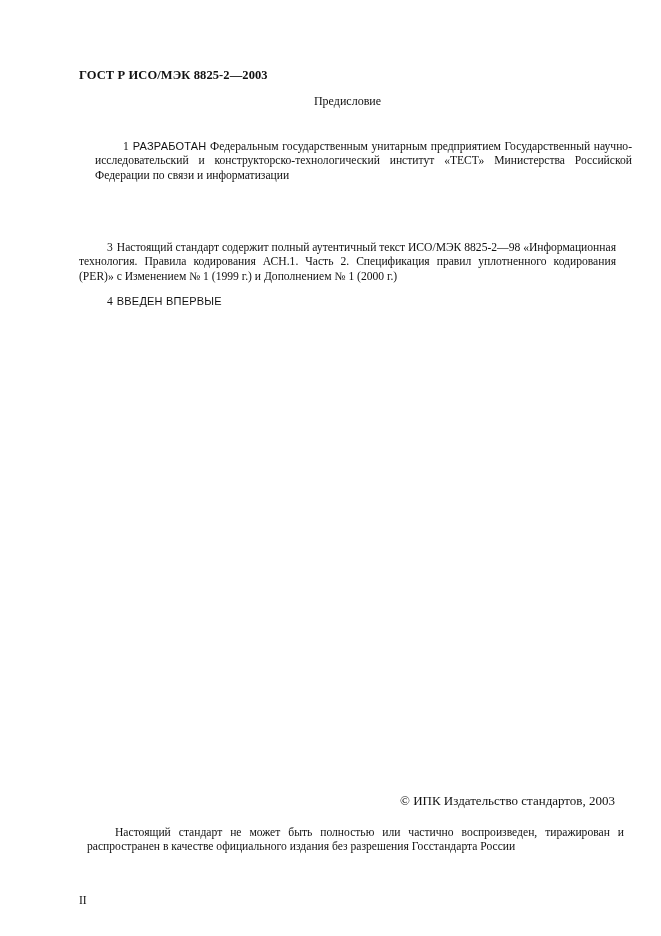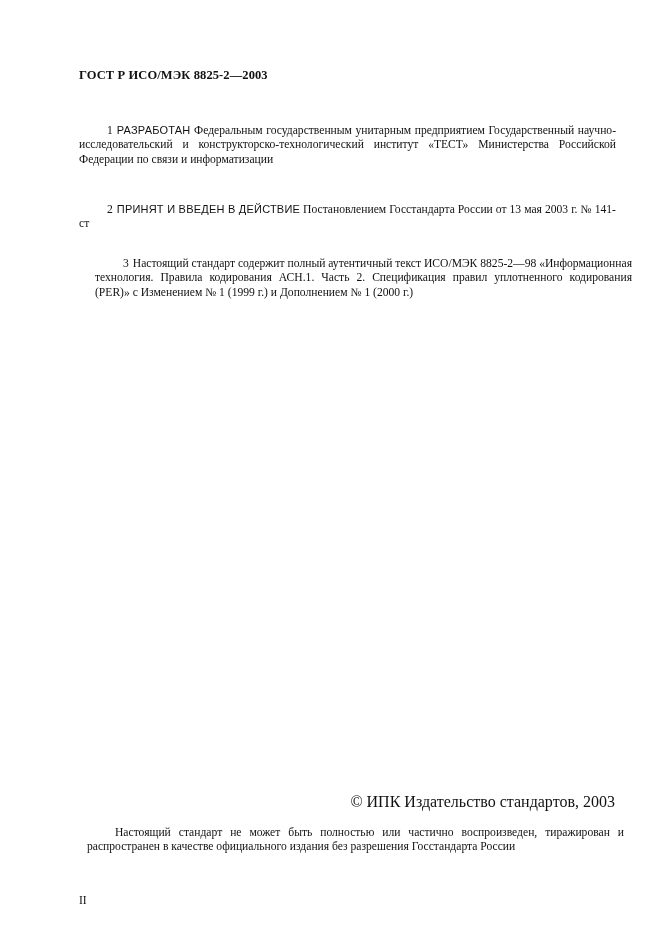--- a/index.html
+++ b/index.html
@@ -20,43 +20,44 @@
   }
   .lead { font-family: "Liberation Sans", sans-serif; font-size: 11px; letter-spacing: 0.2px; }
   .num { margin-right: 4px; }
   #p1 { top: 123px; }
   #p-vnesen { top: 176px; }
   #p2 { top: 202px; }
   #p3 { top: 241px; }
   #p4 { top: 294px; }
   .copyright {
     position: absolute; right: 46px; top: 793px;
-    font-family: "Liberation Serif", serif; font-size: 16px;
+    font-family: "Liberation Serif", serif; font-size: 13px;
   }
   #p-rights { top: 818px; }
   .page-number {
     position: absolute; left: 79px; top: 851px;
     font-family: "Liberation Serif", serif; font-size: 11.6px; margin-top: 43px;
   }
 </style>
 </head>
 <body>
 
 <div class="page">
 
   <div class="doc-code">ГОСТ Р ИСО/МЭК 8825-2—2003</div>
 
+  <div class="heading">Предисловие</div>
 
-  <p class="para" id="p1" style="margin:0"><span class="num">1</span><span class="lead">РАЗРАБОТАН</span><span> Федеральным государственным унитарным предприятием Государственный научно-исследовательский и конструкторско-технологический институт «ТЕСТ» Министерства Российской Федерации по связи и информатизации</span></p>
+  <p class="para" id="p1" style="margin:16px"><span class="num">1</span><span class="lead">РАЗРАБОТАН</span><span> Федеральным государственным унитарным предприятием Государственный научно-исследовательский и конструкторско-технологический институт «ТЕСТ» Министерства Российской Федерации по связи и информатизации</span></p>
 
 
-  <p class="para" id="p2" style="margin:0"><span class="num">2</span><span class="lead">ПРИНЯТ И ВВЕДЕН В ДЕЙСТВИЕ</span><span> Постановлением Госстандарта России от 13 мая 2003 г. № 141-ст</span></p>
 
-  <p class="para" id="p3" style="margin:16px"><span class="num">3</span><span>Настоящий стандарт содержит полный аутентичный текст ИСО/МЭК 8825-2—98 «Информационная технология. Правила кодирования АСН.1. Часть 2. Спецификация правил уплотненного кодирования (PER)» с Изменением № 1 (1999 г.) и Дополнением № 1 (2000 г.)</span></p>
+  <p class="para" id="p3" style="margin:0"><span class="num">3</span><span>Настоящий стандарт содержит полный аутентичный текст ИСО/МЭК 8825-2—98 «Информационная технология. Правила кодирования АСН.1. Часть 2. Спецификация правил уплотненного кодирования (PER)» с Изменением № 1 (1999 г.) и Дополнением № 1 (2000 г.)</span></p>
 
+  <p class="para" id="p4" style="margin:0"><span class="num">4</span><span class="lead">ВВЕДЕН ВПЕРВЫЕ</span></p>
 
   <div class="copyright">© ИПК Издательство стандартов, 2003</div>
 
   <p class="para" id="p-rights" style="margin:8px">Настоящий стандарт не может быть полностью или частично воспроизведен, тиражирован и распространен в качестве официального издания без разрешения Госстандарта России</p>
 
   <div class="page-number">II</div>
 
 </div>
 
 </body></html>

